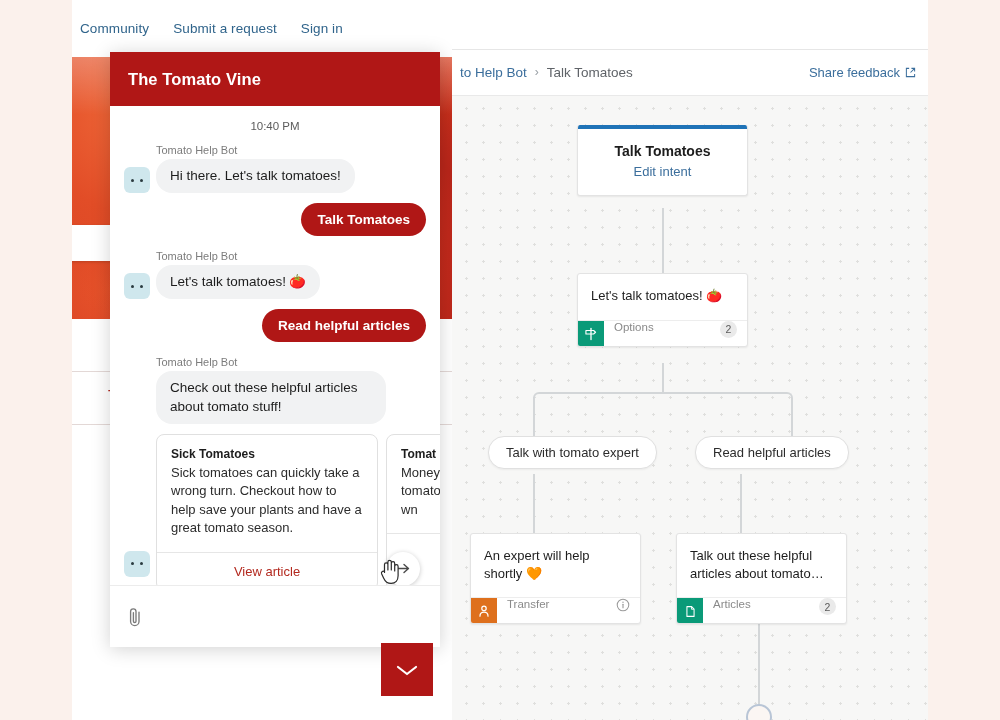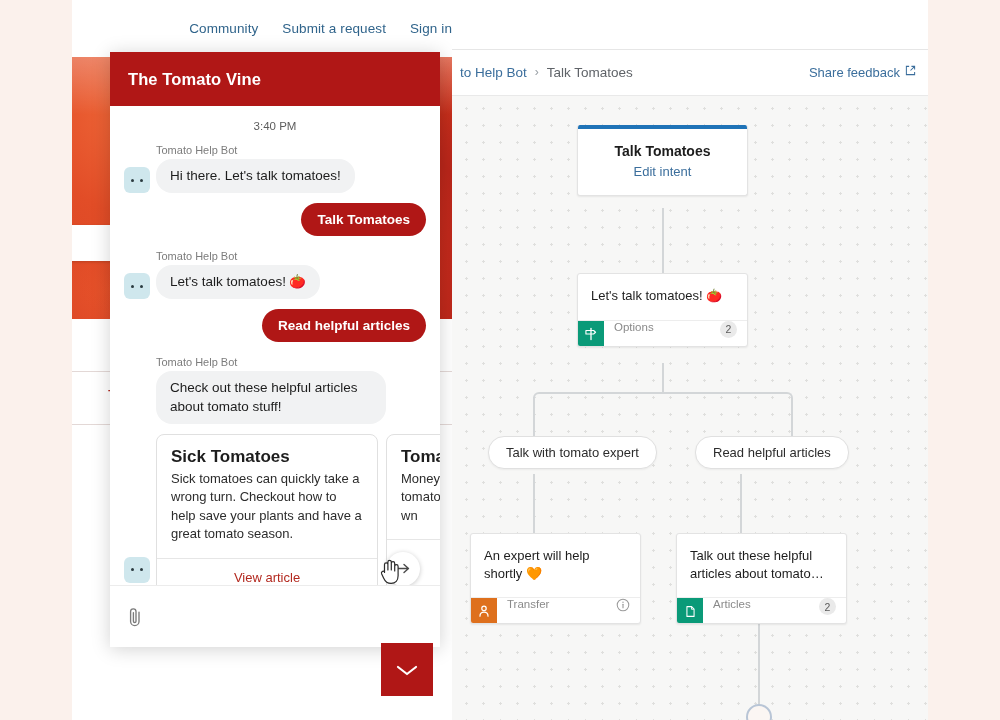--- a/index.html
+++ b/index.html
@@ -19,21 +19,20 @@
     width: 380px; height: 720px;
     background: #ffffff;
     overflow: hidden;
   }
   .hc-topnav {
     position: absolute; left: 0; top: 0;
     width: 100%; height: 57px;
     background: #fff;
     display: flex; align-items: center; gap: 24px;
     padding-left: 8px;
-    justify-content: flex-end;
   }
   .hc-link {
     font-size: 13.5px; color: #30648b; letter-spacing: .1px;
     white-space: nowrap; cursor: pointer;
   }
   .hc-hero {
     position: absolute; left: 0; top: 57px;
     width: 380px; height: 262px;
     background:
       radial-gradient(circle at 18% 20%, #f06a3a 0%, #e24d27 28%, transparent 58%),
@@ -104,21 +103,21 @@
     font-size: 13.5px; font-weight: bold;
   }
   .w-cards { position:relative; padding: 8px 0 0 14px; display:flex; align-items:flex-end; }
   .card-scroll { display:flex; gap: 8px; margin-left: 32px; }
   .card {
     width: 222px; flex:0 0 222px;
     border:1px solid #e0e0e0; border-radius: 8px;
     background:#fff; overflow:hidden;
   }
   .card-body { padding: 12px 14px 14px; }
-  .card-title { font-size:17px; font-weight:bold; color:#1d1d1d; margin-bottom:3px; }
+  .card-title { font-size:12px; font-weight:bold; color:#1d1d1d; margin-bottom:3px; }
   .card-text { font-size:13px; line-height:1.42; color:#2c2c2c; }
   .card-foot {
     border-top:1px solid #e6e6e6; text-align:center;
     padding: 11px 0; font-size:13px; color:#b3291f; cursor:pointer;
   }
   .card-avatar { position:absolute; left: 14px; bottom: 14px; }
   .next-btn {
     position:absolute; left: 276px; top: 126px;
     width: 34px; height:34px; border-radius:50%;
     background:#fff; box-shadow: 0 1px 5px rgba(0,0,0,.22);
@@ -160,21 +159,21 @@
   .b-subheader {
     position:absolute; left:0; top:50px; width:100%; height:46px;
     background:#fff; border-bottom:1px solid #e9e9e9;
     display:flex; align-items:center; justify-content:space-between;
     padding: 0 12px 0 8px;
   }
   .crumbs { display:flex; gap: 8px; font-size:13.5px; }
   .crumb-link { color:#3b6e9c; cursor:pointer; }
   .crumb-sep { color:#9aa0a6; font-size:12px; }
   .crumb-cur { color:#5f6368; }
-  .share { display:flex; gap:5px; font-size:13px; color:#3b6e9c; cursor:pointer;margin-left:18px; }
+  .share { display:flex; align-items:center; gap:5px; font-size:13px; color:#3b6e9c; cursor:pointer;margin-left:18px; }
 
   .canvas {
     position:absolute; left:0; top:96px; right:0; bottom:0;
     background-color: #f7f7f6;
     background-image: radial-gradient(circle, #dfdfdd 1.1px, transparent 1.2px);
     background-size: 17px 17px;
     background-position: 6px 4px;
   }
   .node {
     position:absolute; background:#fff;
@@ -245,21 +244,21 @@
       <div class="hc-rule r2"></div>
     </div>
   </div>
 
   <div class="widget">
     <div class="w-header">
       <span class="w-title">The Tomato Vine</span>
     </div>
 
     <div class="w-convo">
-      <div class="w-time">3:40 PM</div>
+      <div class="w-time">10:40 PM</div>
 
       <div class="msg-label">Tomato Help Bot</div>
       <div class="msg-row">
         <span class="avatar">
             <i></i>
             <i></i>
           </span>
         <span class="bubble-bot">Hi there. Let's talk tomatoes!</span>
       </div>
 

